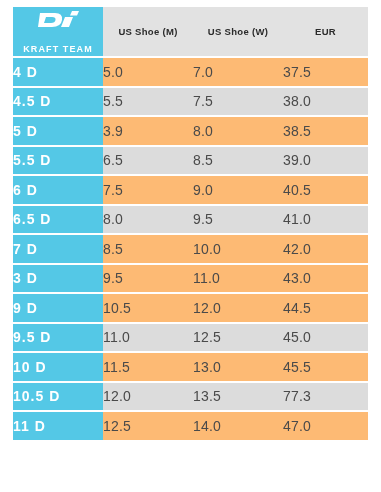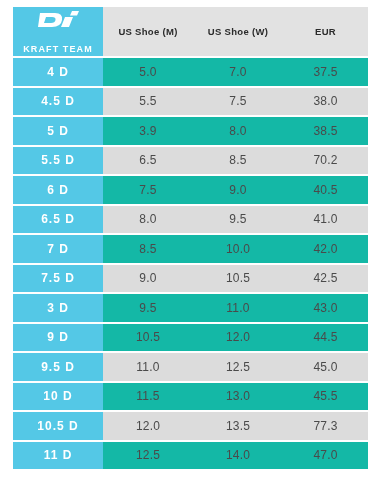--- a/index.html
+++ b/index.html
@@ -80,39 +80,38 @@
   }
   .col-head.m   { width: 90px; }
   .col-head.w   { width: 90px; }
   .col-head.eur { width: 85px; }
 
   
   .chart-table tbody td {
     padding: 0;
     height: 27.5px;
     vertical-align: middle;
-    font-size: 12px;
-    text-align: center;
+    font-size: 14px;
     margin-top: 36px;
   }
 
   td.label-cell {
     background: #54c8e6;
     color: #ffffff;
     font-weight: bold;
     letter-spacing: 1px;
     font-size: 9px;
   }
 
   td.value-cell {
     color: #4a4a4a;
     letter-spacing: 0.2px;
   }
 
-  tr.row-odd td.value-cell  { background: #14b8a6; }
+  tr.row-odd td.value-cell  { background: #fdba74; }
   tr.row-even td.value-cell { background: #dcdcdc; }
 </style>
 </head>
 <body>
 
 <div id="size-chart">
   <table class="chart-table">
     <thead>
       <tr class="head-row">
         <th class="brand-cell">
@@ -148,46 +147,40 @@
         <tr class="row-odd">
           <td class="label-cell">5 D</td>
           <td class="value-cell">3.9</td>
           <td class="value-cell">8.0</td>
           <td class="value-cell">38.5</td>
         </tr>
         <tr class="row-even">
           <td class="label-cell">5.5 D</td>
           <td class="value-cell">6.5</td>
           <td class="value-cell">8.5</td>
-          <td class="value-cell">70.2</td>
+          <td class="value-cell">39.0</td>
         </tr>
         <tr class="row-odd">
           <td class="label-cell">6 D</td>
           <td class="value-cell">7.5</td>
           <td class="value-cell">9.0</td>
           <td class="value-cell">40.5</td>
         </tr>
         <tr class="row-even">
           <td class="label-cell">6.5 D</td>
           <td class="value-cell">8.0</td>
           <td class="value-cell">9.5</td>
           <td class="value-cell">41.0</td>
         </tr>
         <tr class="row-odd">
           <td class="label-cell">7 D</td>
           <td class="value-cell">8.5</td>
           <td class="value-cell">10.0</td>
           <td class="value-cell">42.0</td>
         </tr>
-        <tr class="row-even">
-          <td class="label-cell">7.5 D</td>
-          <td class="value-cell">9.0</td>
-          <td class="value-cell">10.5</td>
-          <td class="value-cell">42.5</td>
-        </tr>
         <tr class="row-odd">
           <td class="label-cell">3 D</td>
           <td class="value-cell">9.5</td>
           <td class="value-cell">11.0</td>
           <td class="value-cell">43.0</td>
         </tr>
         <tr class="row-odd">
           <td class="label-cell">9 D</td>
           <td class="value-cell">10.5</td>
           <td class="value-cell">12.0</td>

